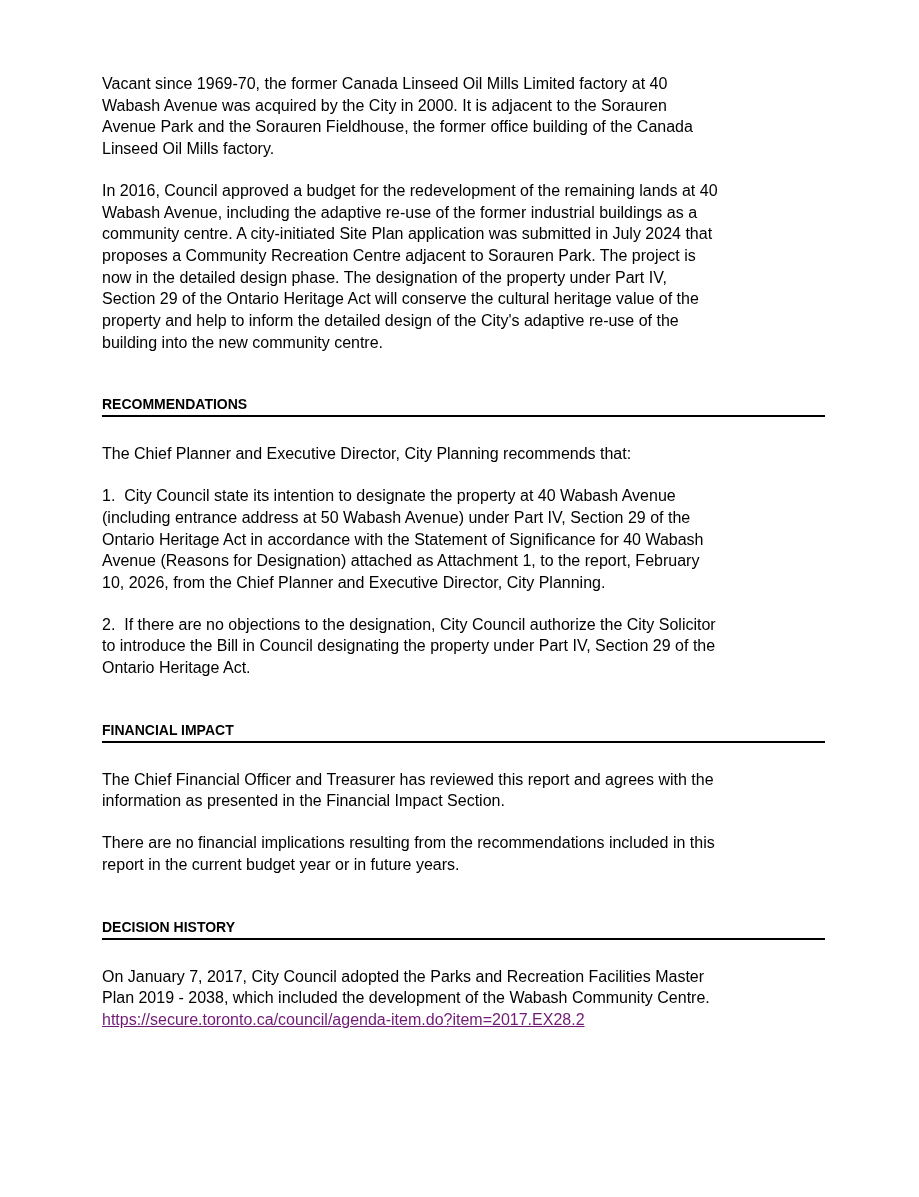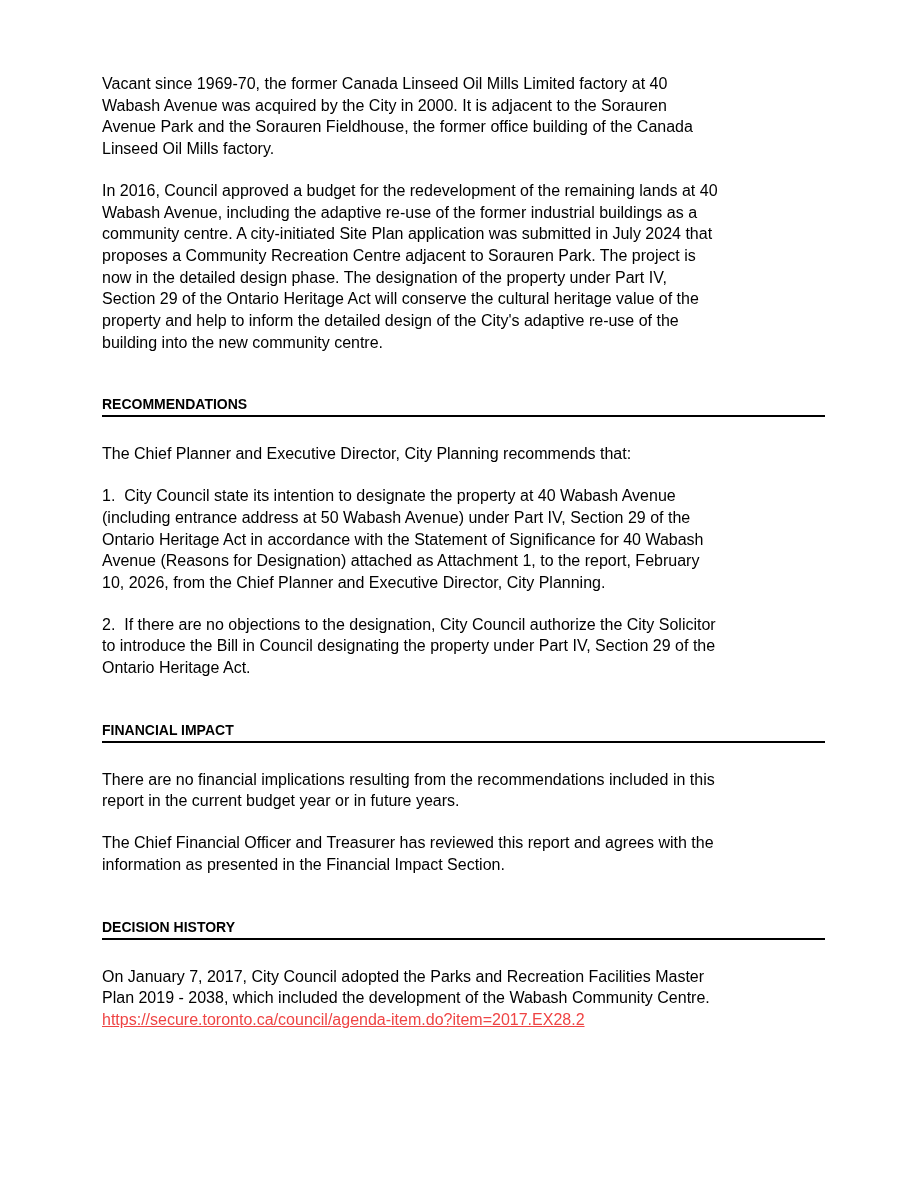--- a/index.html
+++ b/index.html
@@ -28,21 +28,21 @@
   }
   .section-heading {
     font-size: 14px;
     font-weight: bold;
     line-height: 22px;
     width: 723px;
     border-bottom: 2px solid #000000;
     margin: 40px 0 26px 0;
   }
   .link {
-    color: #ef4444;
+    color: #701a75;
     text-decoration: underline;
     cursor: pointer;
   }
   .footer {
     position: absolute;
     top: 1128px;
     left: 102px;
     width: 713px;
     display: flex;
     justify-content: space-between;
@@ -80,25 +80,25 @@
 Ontario Heritage Act in accordance with the Statement of Significance for 40 Wabash
 Avenue (Reasons for Designation) attached as Attachment 1, to the report, February
 10, 2026, from the Chief Planner and Executive Director, City Planning.</p>
 
     <p class="para">2.&nbsp; If there are no objections to the designation, City Council authorize the City Solicitor
 to introduce the Bill in Council designating the property under Part IV, Section 29 of the
 Ontario Heritage Act.</p>
 
     <h2 class="section-heading">FINANCIAL IMPACT</h2>
 
+    <p class="para">The Chief Financial Officer and Treasurer has reviewed this report and agrees with the
+information as presented in the Financial Impact Section.</p>
+
     <p class="para">There are no financial implications resulting from the recommendations included in this
 report in the current budget year or in future years.</p>
-
-    <p class="para">The Chief Financial Officer and Treasurer has reviewed this report and agrees with the
-information as presented in the Financial Impact Section.</p>
 
     <h2 class="section-heading">DECISION HISTORY</h2>
 
     <p class="para"><span>On January 7, 2017, City Council adopted the Parks and Recreation Facilities Master
 Plan 2019 - 2038, which included the development of the Wabash Community Centre.
 </span><a class="link" href="#">https://secure.toronto.ca/council/agenda-item.do?item=2017.EX28.2</a></p>
 
 
   </div>
 

